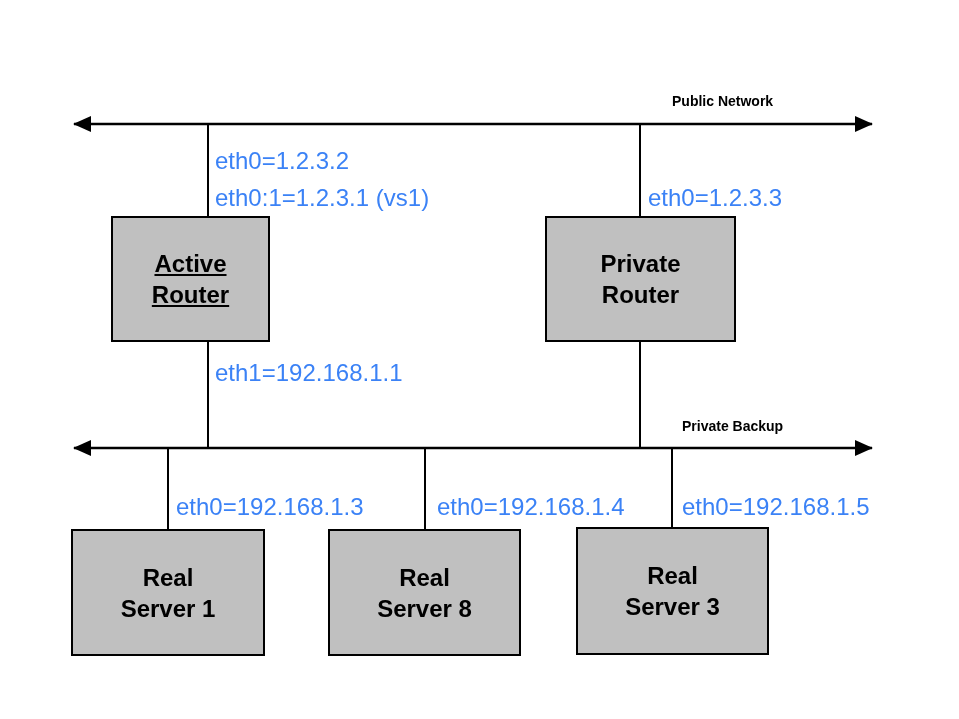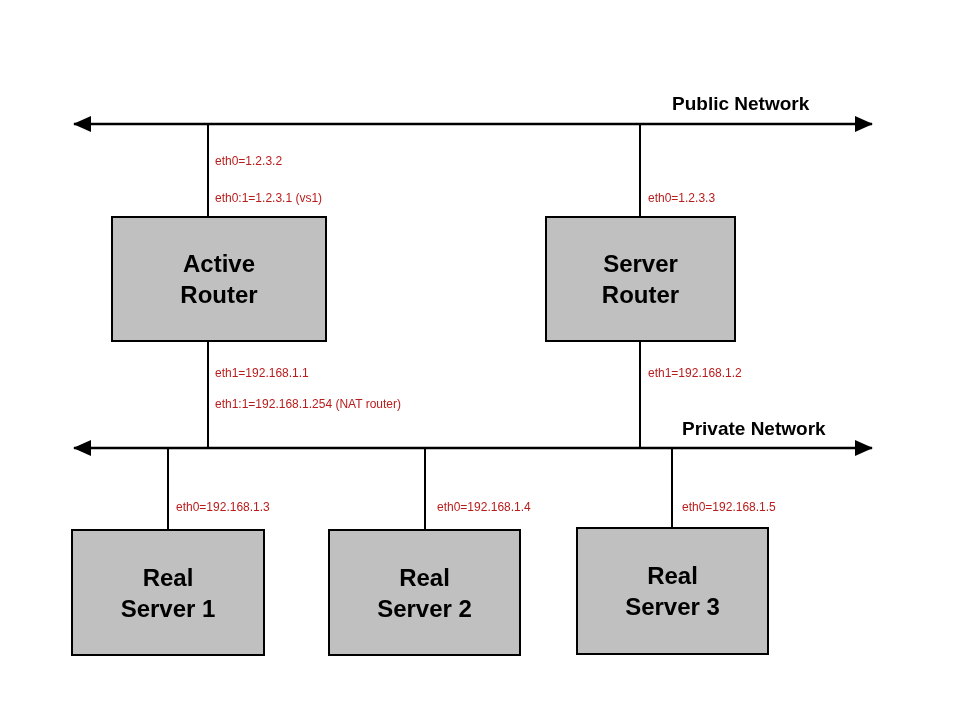--- a/index.html
+++ b/index.html
@@ -38,29 +38,29 @@
     font-weight: bold;
     font-size: 24px;
     line-height: 31px;
     color: #000000;
     letter-spacing: 0px;
   }
   .node span { display: block; white-space: pre; }
   
   .iflabel {
     position: absolute;
-    font-size: 12px;
+    font-size: 24px;
     line-height: 26px;
-    color: #b91c1c;
+    color: #3b82f6;
     white-space: pre;
   }
   
   .nettitle {
     position: absolute;
-    font-size: 19px;
+    font-size: 14px;
     font-weight: bold;
     color: #000000;
     white-space: pre;
   }
 </style>
 </head>
 <body>
 
 <div id="diagram">
 
@@ -86,58 +86,56 @@
 
     <line x1="640" y1="342" x2="640" y2="448" stroke="#000000" stroke-width="2"></line>
 
     <line x1="168" y1="448" x2="168" y2="529" stroke="#000000" stroke-width="2"></line>
     <line x1="425" y1="448" x2="425" y2="529" stroke="#000000" stroke-width="2"></line>
     <line x1="672" y1="448" x2="672" y2="527" stroke="#000000" stroke-width="2"></line>
   </svg>
 
   <div class="nettitle" style="left:672px; top:93px;">Public Network</div>
 
-  <div class="nettitle" style="left:682px; top:418px;">Private Network</div>
+  <div class="nettitle" style="left:682px; top:418px;">Private Backup</div>
 
   <div class="iflabel" style="left:215px; top:148px;">eth0=1.2.3.2</div>
 
   <div class="iflabel" style="left:215px; top:185px;text-align:center;">eth0:1=1.2.3.1 (vs1)</div>
 
   <div class="iflabel" style="left:648px; top:185px;">eth0=1.2.3.3</div>
 
   <div class="iflabel" style="left:215px; top:360px;text-align:right;">eth1=192.168.1.1</div>
 
-  <div class="iflabel" style="left:215px; top:391px;">eth1:1=192.168.1.254 (NAT router)</div>
 
-  <div class="iflabel" style="left:648px; top:360px;">eth1=192.168.1.2</div>
 
   <div class="iflabel" style="left:176px; top:494px;">eth0=192.168.1.3</div>
 
   <div class="iflabel" style="left:437px; top:494px;">eth0=192.168.1.4</div>
 
   <div class="iflabel" style="left:682px; top:494px;">eth0=192.168.1.5</div>
 
-  <div class="node" style="left:111px; top:216px; width:216px; height:126px;">
+  <div class="node" style="left:111px; top:216px; width:159px; height:126px;text-decoration:underline;">
     <span>Active</span>
     <span>Router</span>
   </div>
 
   <div class="node" style="left:545px; top:216px; width:191px; height:126px;">
-    <span>Server</span>
+    <span>Private</span>
     <span>Router</span>
   </div>
 
   <div class="node" style="left:71px; top:529px; width:194px; height:127px;">
     <span>Real</span>
     <span>Server 1</span>
   </div>
 
   <div class="node" style="left:328px; top:529px; width:193px; height:127px;">
     <span>Real</span>
-    <span>Server 2</span>
+    <span>Server 8</span>
   </div>
 
   <div class="node" style="left:576px; top:527px; width:193px; height:128px;">
     <span>Real</span>
     <span>Server 3</span>
   </div>
 
 </div>
 
 </body></html>

